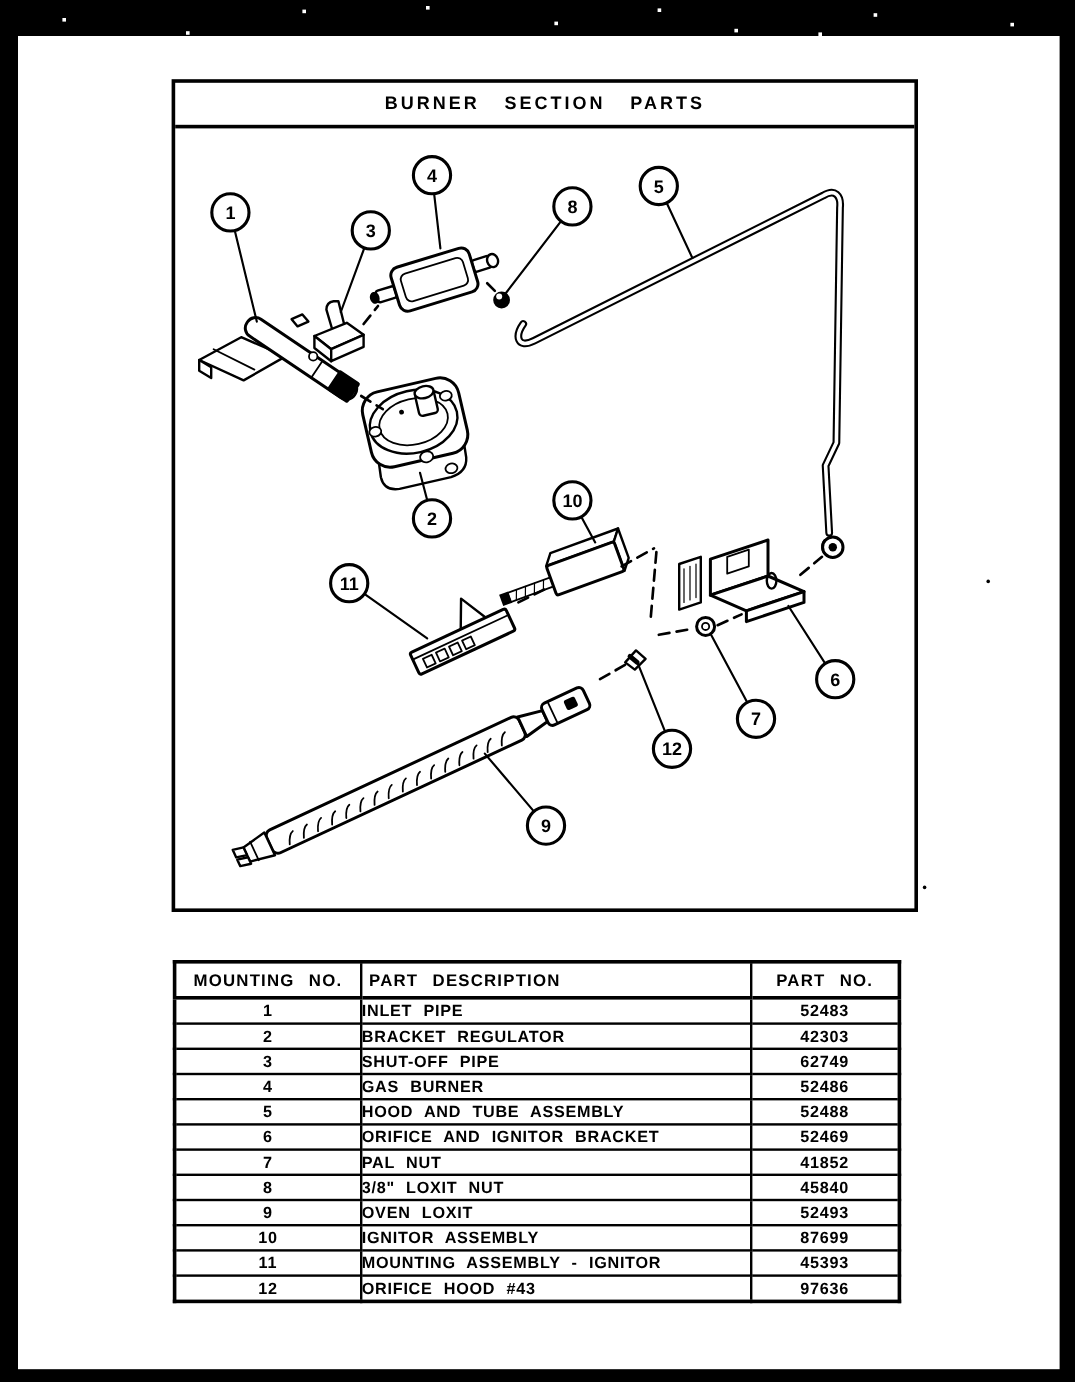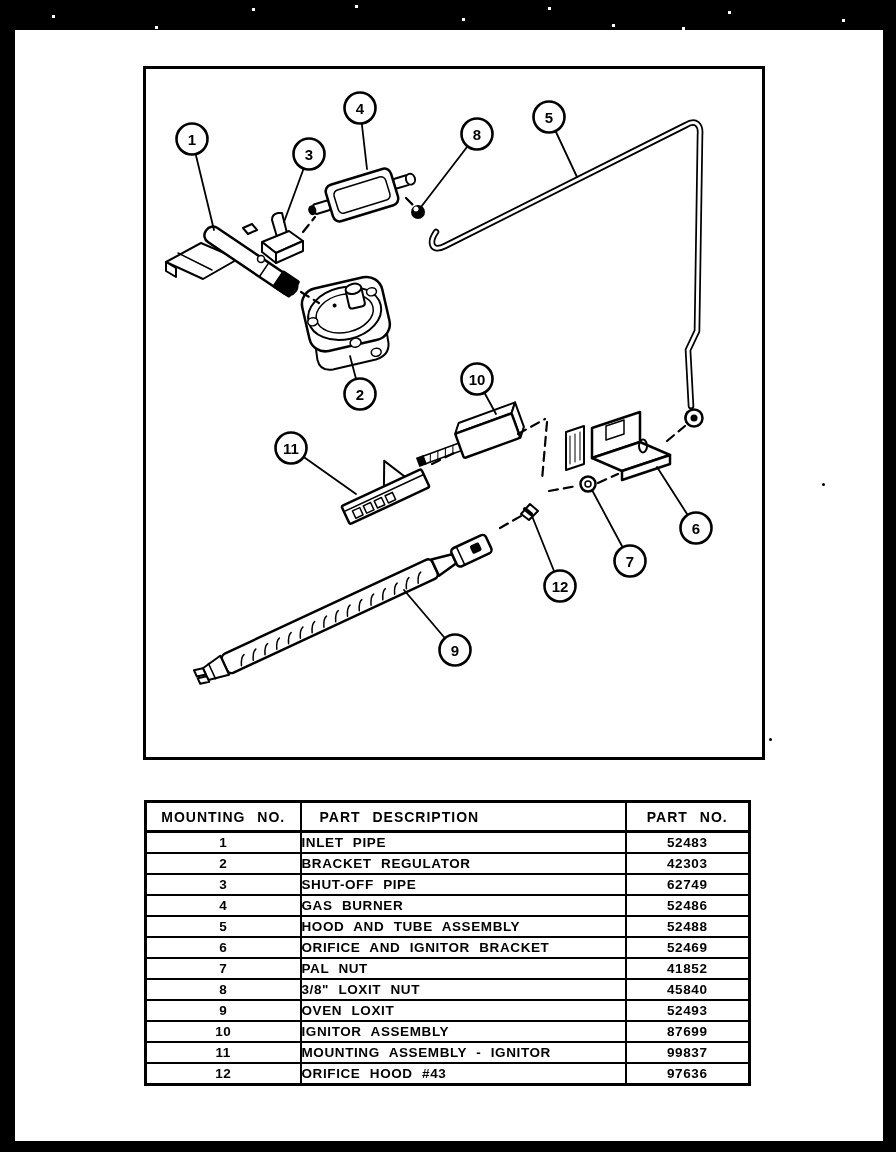--- a/index.html
+++ b/index.html
@@ -32,21 +32,21 @@
   .callout-circle{fill:#fff;stroke:#000;stroke-width:2.6}
   .callout-num{font:bold 15px "Liberation Sans",sans-serif;text-anchor:middle;fill:#000}
   svg *{stroke-linejoin:round;stroke-linecap:round}
   
   .parts-table{position:absolute;left:144px;top:800px;width:604px;border-collapse:collapse;
                border:3px solid #000;table-layout:fixed;}
   .parts-table th,.parts-table td{border:2px solid #000;font-weight:bold;overflow:hidden;white-space:nowrap;}
   .parts-table th{font-size:14px;height:25px;letter-spacing:1px;word-spacing:7px;}
   .parts-table td{font-size:13.5px;height:19px;letter-spacing:.6px;word-spacing:5px;padding:0;}
   .parts-table thead th{border-bottom:3px solid #000;}
-  .h-desc,.c-desc{text-align:left;padding-left:18px;}
+  .h-desc,.c-desc{text-align:left;padding-left:6px;}
   .h-no,.c-no,.h-part,.c-part{text-align:center;}
 </style>
 </head>
 <body>
 
 <div class="page">
 
   <div class="band top">
     <i class="speck" style="left:52px;top:15px"></i>
       <i class="speck" style="left:155px;top:26px"></i>
@@ -60,20 +60,21 @@
       <i class="speck" style="left:842px;top:19px"></i>
   </div>
   <div class="band left"></div>
   <div class="band right"></div>
   <div class="band bottom"></div>
   <i class="inkdot" style="left:284px;top:142px"></i>
   <i class="inkdot" style="left:769px;top:738px"></i>
   <i class="inkdot" style="left:822px;top:483px"></i>
 
   <section class="diagram-box">
+    <header class="diagram-title">BURNER SECTION PARTS</header>
 
     <svg viewBox="146 107 616 650">
 
       <g>
         <path class="tube-outer" d="M436,270 C429,280 431,291 445,284 L686,163 C696,157 701,163 700,173 L697,369 L688,388 L691,444"></path>
         <path class="tube-inner" d="M436,270 C429,280 431,291 445,284 L686,163 C696,157 701,163 700,173 L697,369 L688,388 L691,444"></path>
         <circle class="s25 wf" cx="694" cy="456" r="8.5"></circle>
         <circle class="bk" cx="694" cy="456" r="3.5"></circle>
         <path class="s15" d="M687,450 A9,9 0 0 0 689,463"></path>
       </g>
@@ -324,21 +325,21 @@
 
     <tr>
       <td class="c-no">10</td>
       <td class="c-desc">IGNITOR ASSEMBLY</td>
       <td class="c-part">87699</td>
     </tr>
 
     <tr>
       <td class="c-no">11</td>
       <td class="c-desc">MOUNTING ASSEMBLY - IGNITOR</td>
-      <td class="c-part">99837</td>
+      <td class="c-part">45393</td>
     </tr>
 
     <tr>
       <td class="c-no">12</td>
       <td class="c-desc">ORIFICE HOOD #43</td>
       <td class="c-part">97636</td>
     </tr>
   </tbody>
   </table>
 

